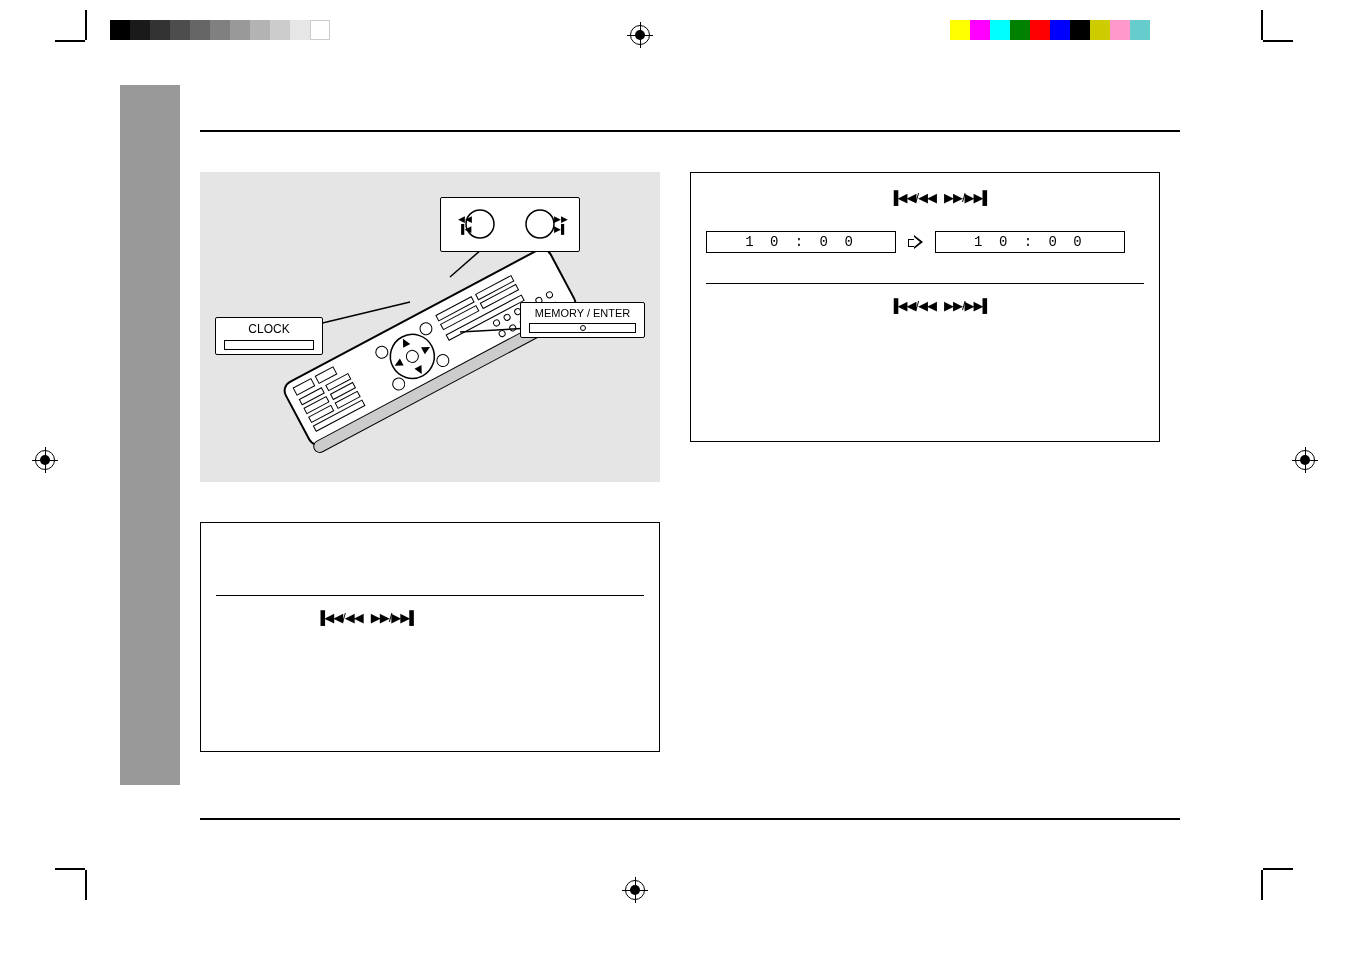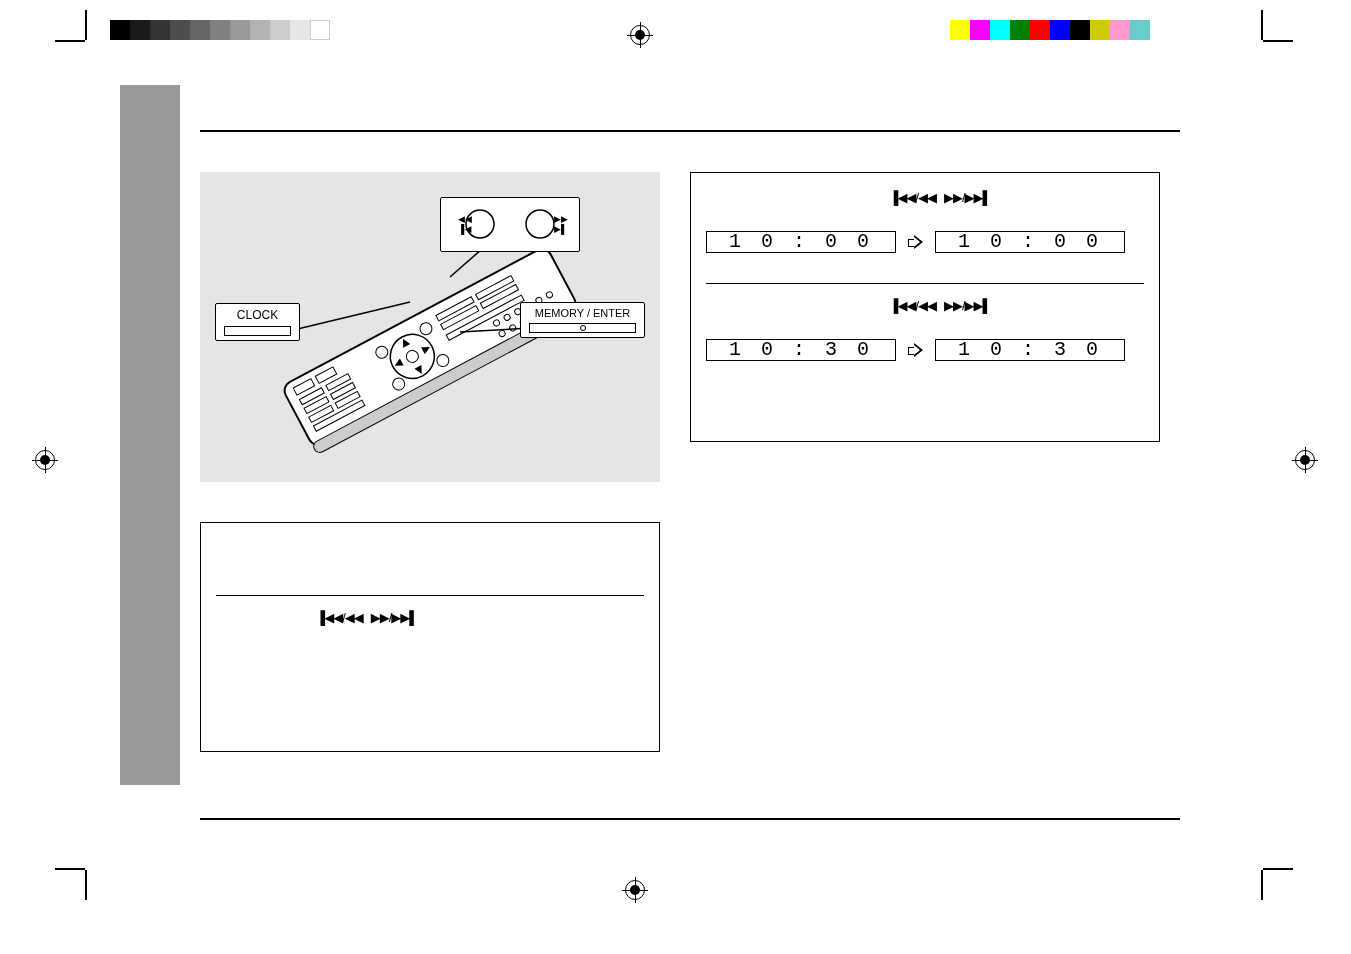--- a/index.html
+++ b/index.html
@@ -71,21 +71,21 @@
     position: absolute;
     border: 1px solid #000;
     background: #fff;
   }
   .lcd {
     display: inline-block;
     border: 1.5px solid #000;
     width: 190px;
     height: 22px;
     font-family: 'Courier New', monospace;
-    font-size: 20px;
+    font-size: 14px;
     letter-spacing: 4px;
     text-align: center;
     line-height: 20px;
     vertical-align: middle;
     position: relative;
   }
   .arrow-right {
     display: inline-block;
     width: 14px; height: 14px;
     position: relative;
@@ -232,21 +232,21 @@
           <circle cx="118" cy="22" r="3" fill="none" stroke="#000"></circle>
           <circle cx="130" cy="22" r="3" fill="none" stroke="#000"></circle>
         </g>
       </g>
 
       <line x1="210" y1="130" x2="85" y2="160" stroke="#000" stroke-width="1.5"></line>
       <line x1="250" y1="105" x2="290" y2="70" stroke="#000" stroke-width="1.5"></line>
       <line x1="260" y1="160" x2="350" y2="155" stroke="#000" stroke-width="1.5"></line>
     </svg>
 
-    <div class="callout-box" style="left:15px; top:131px; width:85px;text-align:center;">
+    <div class="callout-box" style="left:15px; top:145px; width:108px;text-align:center;">
       <div>CLOCK</div>
       <div class="slot"></div>
     </div>
 
     <div class="callout-box" style="left:240px; top:25px; width:140px; height:55px; padding:8px;">
       <svg width="120" height="36">
         <circle cx="30" cy="18" r="14" fill="none" stroke="#000" stroke-width="1.5"></circle>
         <circle cx="90" cy="18" r="14" fill="none" stroke="#000" stroke-width="1.5"></circle>
         <text x="8" y="16" font-size="9" font-family="Arial">◀◀</text>
         <text x="8" y="26" font-size="9" font-family="Arial">▐◀</text>
@@ -283,24 +283,15 @@
       <span class="arrow-right"><span class="hollow"></span></span>
       <span class="lcd">
         <span>1 0 : 0 0</span>
       </span>
     </div>
     <hr class="hr-line" style="margin-top:30px;">
     <div style="text-align:center; padding-left:30px; margin-top:8px;">
       <span class="transport-icons">▐◀◀/◀◀&nbsp;&nbsp;&nbsp;▶▶/▶▶▌</span>
     </div>
     <div style="height:25px;"></div>
-    <div style="white-space:nowrap;">
-      <span class="lcd">
-        <span>1 0 : 3 0</span>
-      </span>
-      <span class="arrow-right"><span class="hollow"></span></span>
-      <span class="lcd">
-        <span>1 0 : 3 0</span>
-      </span>
-    </div>
   </div>
 
 </div>
 
 </body></html>

